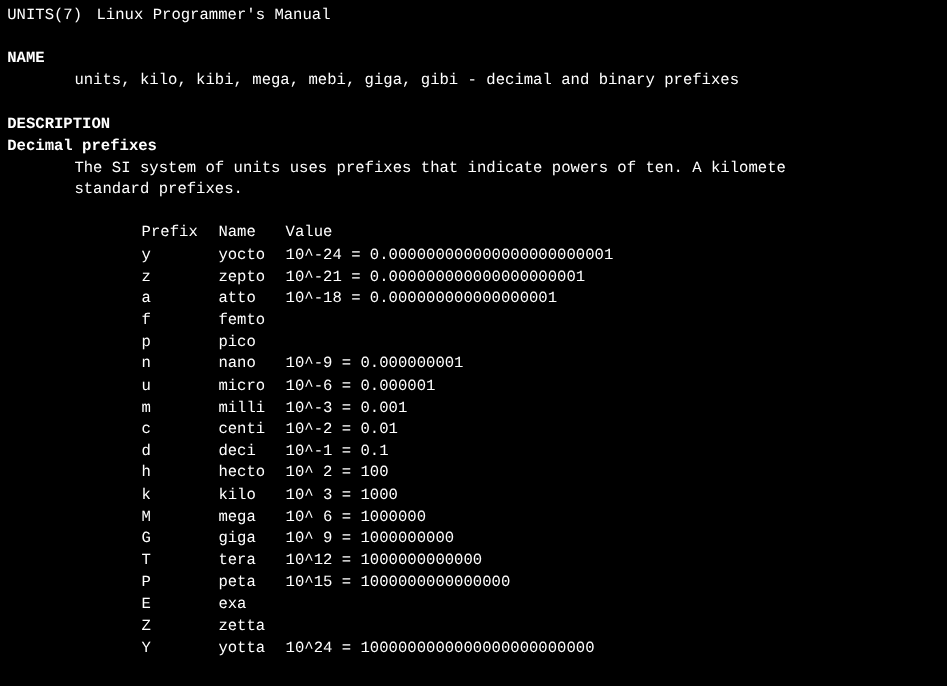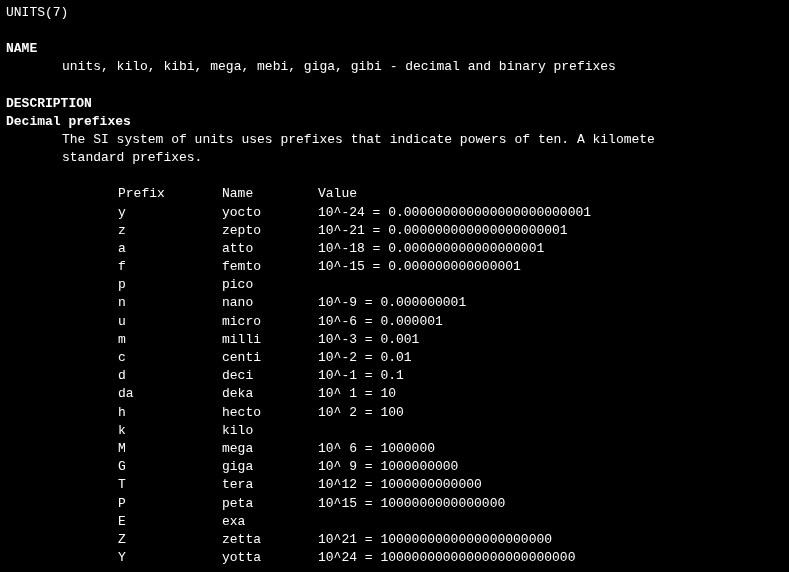--- a/index.html
+++ b/index.html
@@ -40,21 +40,20 @@
     .name-line {
       margin-left: 56px;
       margin-bottom: 18px;
     }
     .table-container {
       margin-left: 112px;
       margin-top: 18px;
     }
     .table-row {
       display: flex;
-      gap: 40px;
     }
     .col-prefix {
       width: 64px;
     }
     .col-name {
       width: 56px;
     }
     .col-value {
       flex: 1;
     }
@@ -62,20 +61,21 @@
     .table-header .col-name,
     .table-header .col-value-header {
       text-decoration: none;
     }
   </style>
 </head>
 <body>
 
 <div class="header-line">
   <span>UNITS(7)</span>
+  <span>Linux Programmer's Manual</span>
 </div>
 
 <div class="section-heading bold">NAME</div>
 <div class="name-line">units, kilo, kibi, mega, mebi, giga, gibi - decimal and binary prefixes</div>
 
 <div class="section-heading bold">DESCRIPTION</div>
 <div class="sub-heading">Decimal prefixes</div>
 <div class="indented-text">The  SI  system  of  units uses prefixes that indicate powers of ten.  A kilomete</div>
 <div class="indented-text">standard prefixes.</div>
 
@@ -97,21 +97,20 @@
         <span class="col-value">10^-21 = 0.000000000000000000001</span>
       </div>
       <div class="table-row">
         <span class="col-prefix">a</span>
         <span class="col-name">atto</span>
         <span class="col-value">10^-18 = 0.000000000000000001</span>
       </div>
       <div class="table-row">
         <span class="col-prefix">f</span>
         <span class="col-name">femto</span>
-        <span class="col-value">10^-15 = 0.000000000000001</span>
       </div>
       <div class="table-row">
         <span class="col-prefix">p</span>
         <span class="col-name">pico</span>
       </div>
       <div class="table-row">
         <span class="col-prefix">n</span>
         <span class="col-name">nano</span>
         <span class="col-value">10^-9  = 0.000000001</span>
       </div>
@@ -129,32 +128,28 @@
         <span class="col-prefix">c</span>
         <span class="col-name">centi</span>
         <span class="col-value">10^-2  = 0.01</span>
       </div>
       <div class="table-row">
         <span class="col-prefix">d</span>
         <span class="col-name">deci</span>
         <span class="col-value">10^-1  = 0.1</span>
       </div>
       <div class="table-row">
-        <span class="col-prefix">da</span>
-        <span class="col-name">deka</span>
-        <span class="col-value">10^ 1  = 10</span>
-      </div>
-      <div class="table-row">
         <span class="col-prefix">h</span>
         <span class="col-name">hecto</span>
         <span class="col-value">10^ 2  = 100</span>
       </div>
       <div class="table-row">
         <span class="col-prefix">k</span>
         <span class="col-name">kilo</span>
+        <span class="col-value">10^ 3  = 1000</span>
       </div>
       <div class="table-row">
         <span class="col-prefix">M</span>
         <span class="col-name">mega</span>
         <span class="col-value">10^ 6  = 1000000</span>
       </div>
       <div class="table-row">
         <span class="col-prefix">G</span>
         <span class="col-name">giga</span>
         <span class="col-value">10^ 9  = 1000000000</span>
@@ -169,21 +164,20 @@
         <span class="col-name">peta</span>
         <span class="col-value">10^15  = 1000000000000000</span>
       </div>
       <div class="table-row">
         <span class="col-prefix">E</span>
         <span class="col-name">exa</span>
       </div>
       <div class="table-row">
         <span class="col-prefix">Z</span>
         <span class="col-name">zetta</span>
-        <span class="col-value">10^21  = 1000000000000000000000</span>
       </div>
       <div class="table-row">
         <span class="col-prefix">Y</span>
         <span class="col-name">yotta</span>
         <span class="col-value">10^24  = 1000000000000000000000000</span>
       </div>
     </div>
 </div>
 
 </body></html>

